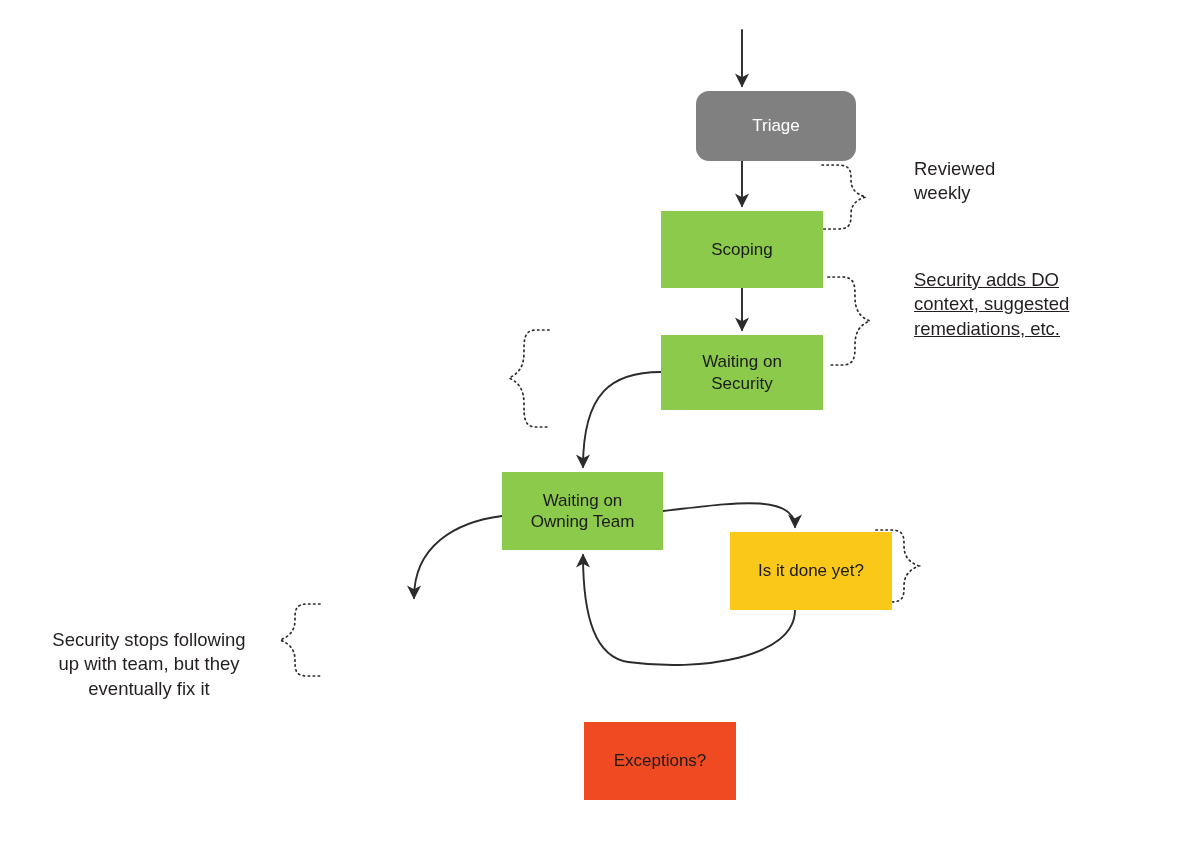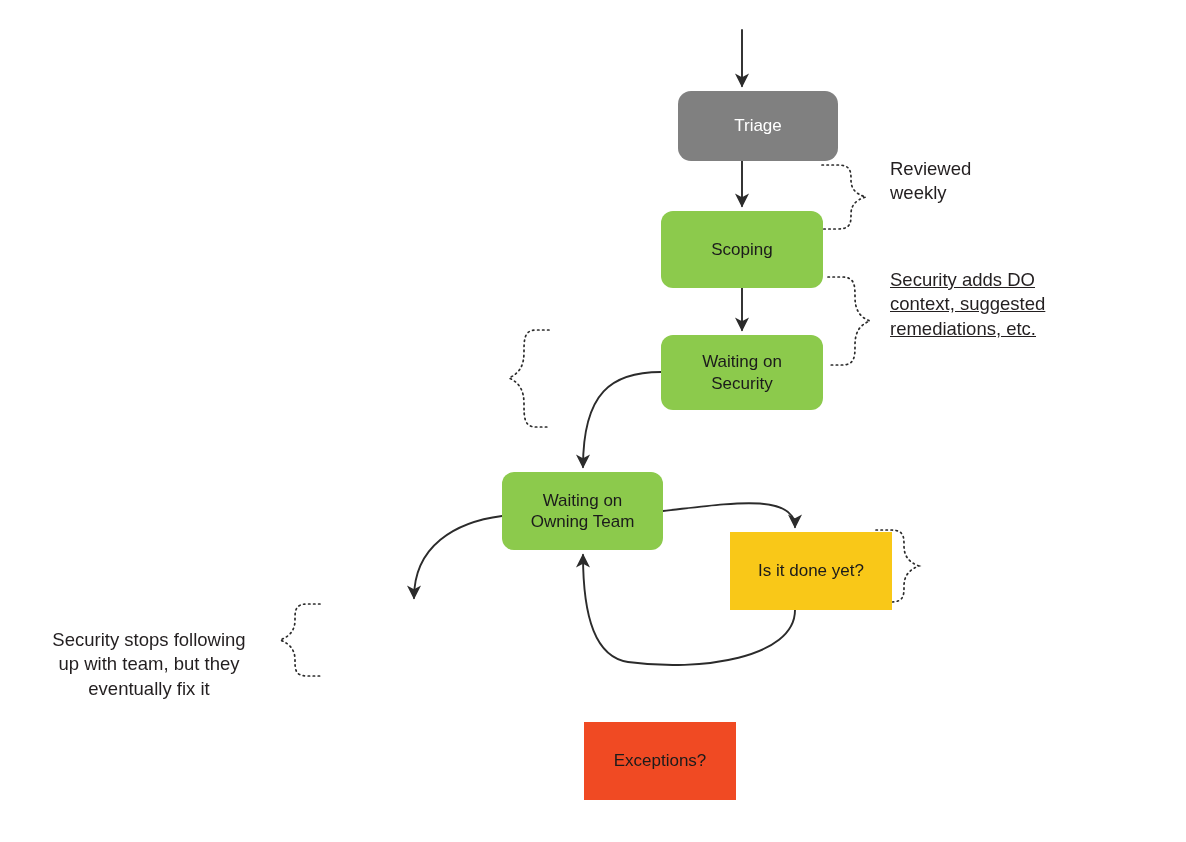--- a/index.html
+++ b/index.html
@@ -37,33 +37,33 @@
     color: #1b1b1b;
     box-sizing: border-box;
     padding: 2px 6px;
     white-space: pre-line;
   }
   .node.gray {
     background: #808080;
     color: #ffffff;
     border-radius: 13px;
   }
-  .node.green { background: #8cca4c; border-radius: 12px; }
+  .node.green { background: #8cca4c; }
   .node.yellow { background: #f9c818; margin-left: 16px; }
   .node.red { background: #f04a23; }
 
   .annot {
     position: absolute;
     font-family: "Liberation Sans", sans-serif;
     font-size: 18.5px;
     line-height: 1.32;
     color: #231f20;
     white-space: pre-line;
   }
-  .annot.left-align { text-align: left; }
+  .annot.left-align { text-align: left; margin-left: 24px; }
   .annot.right-align { text-align: right; }
 </style>
 </head>
 <body>
 
 <div id="canvas">
 
   <svg class="layer" viewBox="0 0 1186 842">
     <defs>
       <marker id="arrowhead" markerWidth="9" markerHeight="9" refX="7.2" refY="4.5" orient="auto" markerUnits="strokeWidth">
@@ -110,21 +110,21 @@
                C908,570 904,577 904,586
                C904,595 904,602 891,602 L876,602"></path>
 
       <path d="M320,604 L307,604 C295,604 295,611 295,620
                C295,629 291,636 280,640
                C291,644 295,651 295,660
                C295,669 295,676 307,676 L320,676"></path>
     </g>
   </svg>
 
-  <div class="node gray" style="left:678px; top:91px; width:160px; height:70px;">
+  <div class="node gray" style="left:696px; top:91px; width:160px; height:70px;">
     <span>Triage</span>
   </div>
 
   <div class="node green" style="left:661px; top:211px; width:162px; height:77px;">
     <span>Scoping</span>
   </div>
 
   <div class="node green" style="left:661px; top:335px; width:162px; height:75px;">
     <span>Waiting on
 Security</span>

